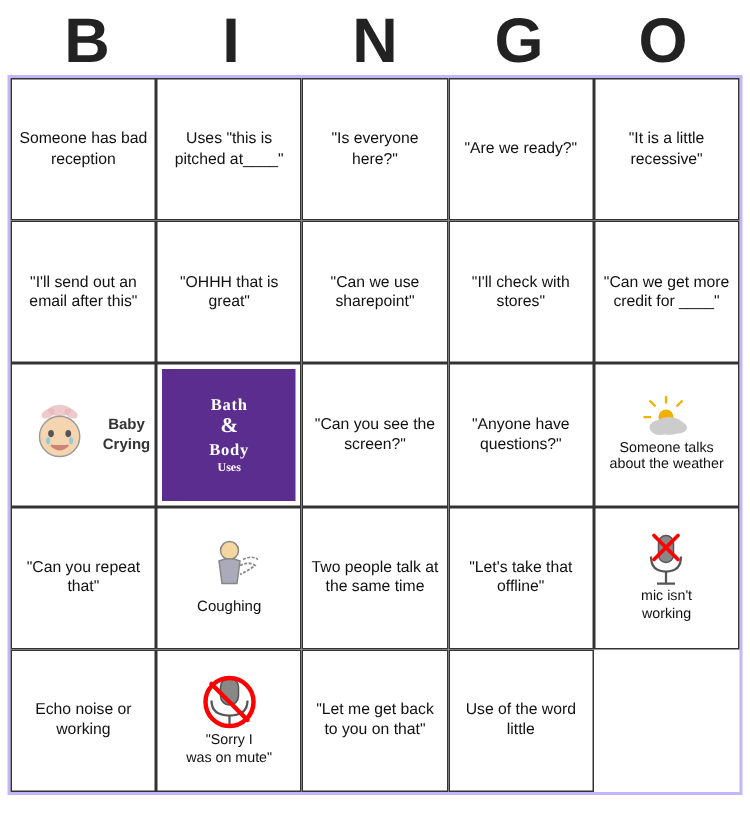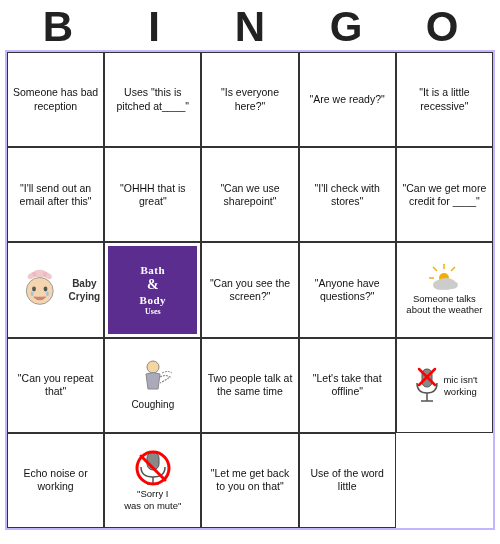--- a/index.html
+++ b/index.html
@@ -182,21 +182,21 @@
         <span style="font-size:10px;text-align:center;color:#111;font-weight:normal;">Coughing</span>
       </div>
     </div>
     <div class="bingo-cell">
       <span class="cell-text">Two people talk at the same time</span>
     </div>
     <div class="bingo-cell">
       <span class="cell-text">"Let's take that offline"</span>
     </div>
     <div class="bingo-cell">
-      <div style="display:flex;align-items:center;justify-content:center;width:100%;height:100%;">
+      <div style="display:flex;flex-direction:column;align-items:center;justify-content:center;width:100%;height:100%;">
         <svg width="32" height="36" viewBox="0 0 32 36">
 
           <rect x="11" y="2" width="10" height="18" rx="5" fill="#888" stroke="#555" stroke-width="1"></rect>
 
           <path d="M6 16 Q6 26 16 26 Q26 26 26 16" fill="none" stroke="#555" stroke-width="1.5"></path>
 
           <line x1="16" y1="26" x2="16" y2="34" stroke="#555" stroke-width="1.5"></line>
           <line x1="10" y1="34" x2="22" y2="34" stroke="#555" stroke-width="1.5"></line>
 
           <line x1="8" y1="2" x2="24" y2="18" stroke="red" stroke-width="2.5" stroke-linecap="round"></line>

